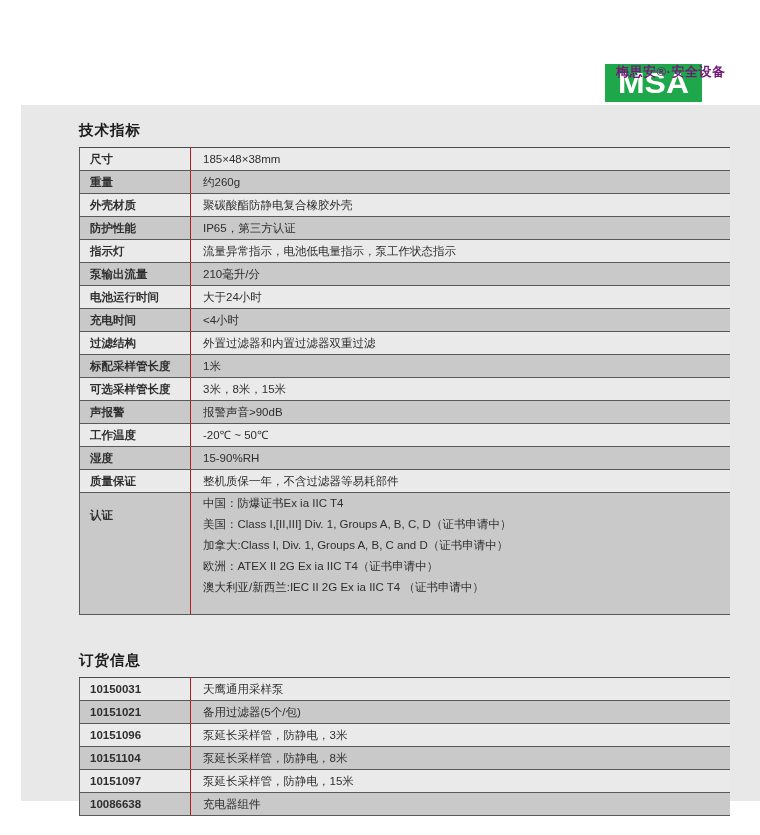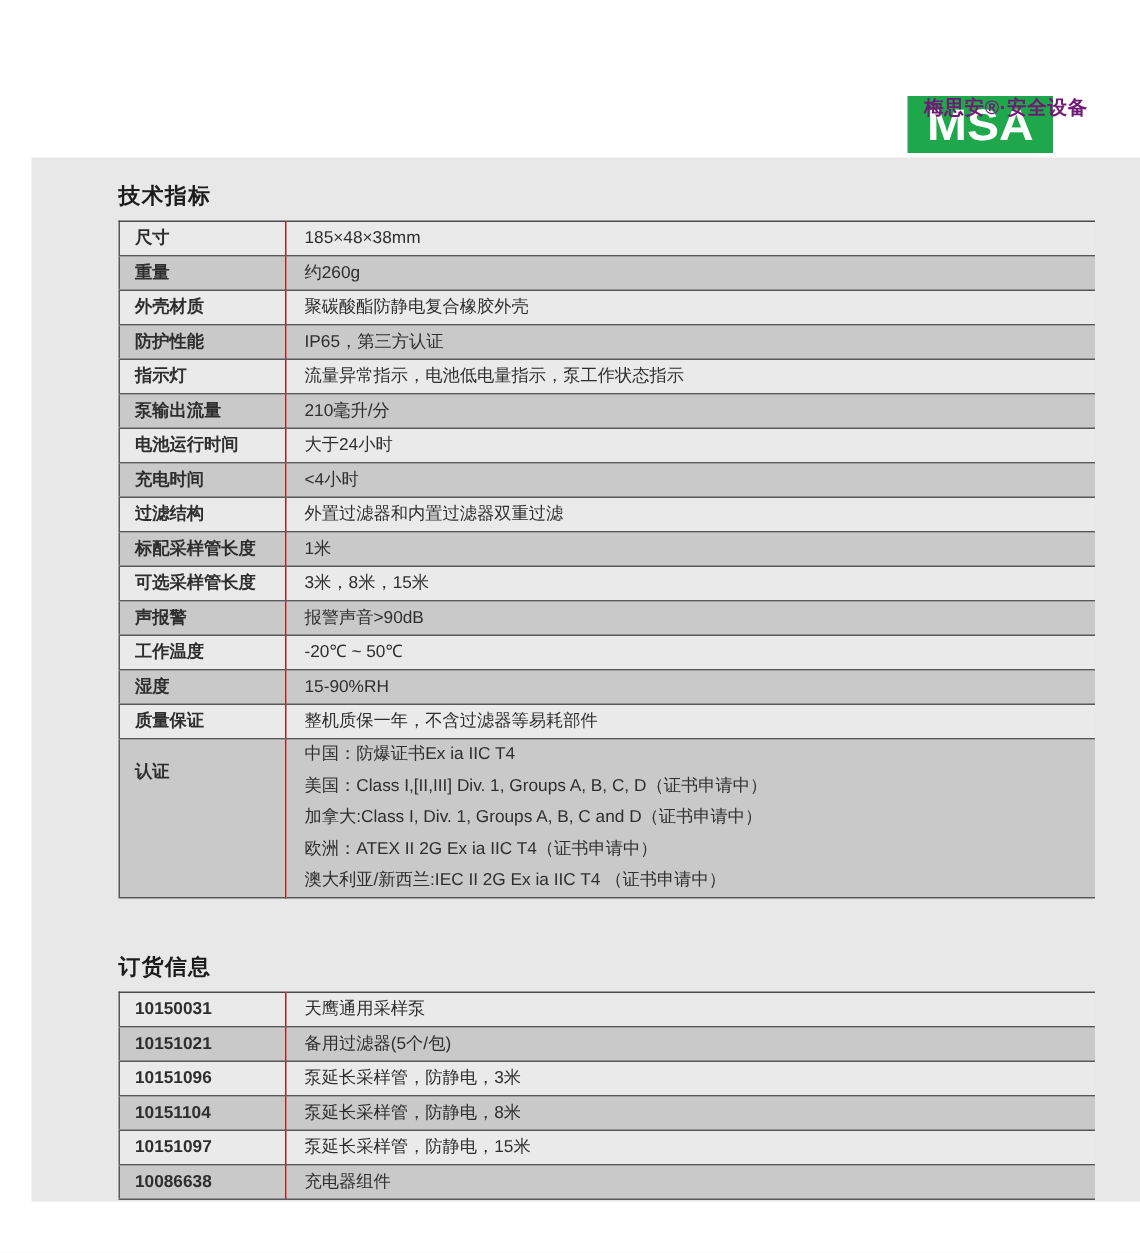--- a/index.html
+++ b/index.html
@@ -57,21 +57,21 @@
     vertical-align:middle;
     overflow:hidden; white-space:nowrap;
   }
   td.cell-label {
     width:98px;
     border-right:1px solid #b91c1c;
     font-weight:bold; color:#242424;
     padding:1px 2px 1px 10px;
   }
   td.cell-value { padding:1px 4px 1px 12px; }
-  td.cell-multi { vertical-align:top; padding-top:0; padding-bottom:0; }
+  td.cell-multi { vertical-align:top; padding-top:0; padding-bottom:16px; }
   td.cell-multi .vline { line-height:21px; height:21px; white-space:nowrap; }
   td.cell-label.label-top { vertical-align:top; padding-top:15px; }
 
   tbody.zebra tr:nth-child(odd)  { background:#eaeaea; }
   tbody.zebra tr:nth-child(even) { background:#c9c9c9; }
 </style>
 </head>
 <body>
 
 <div class="page">

